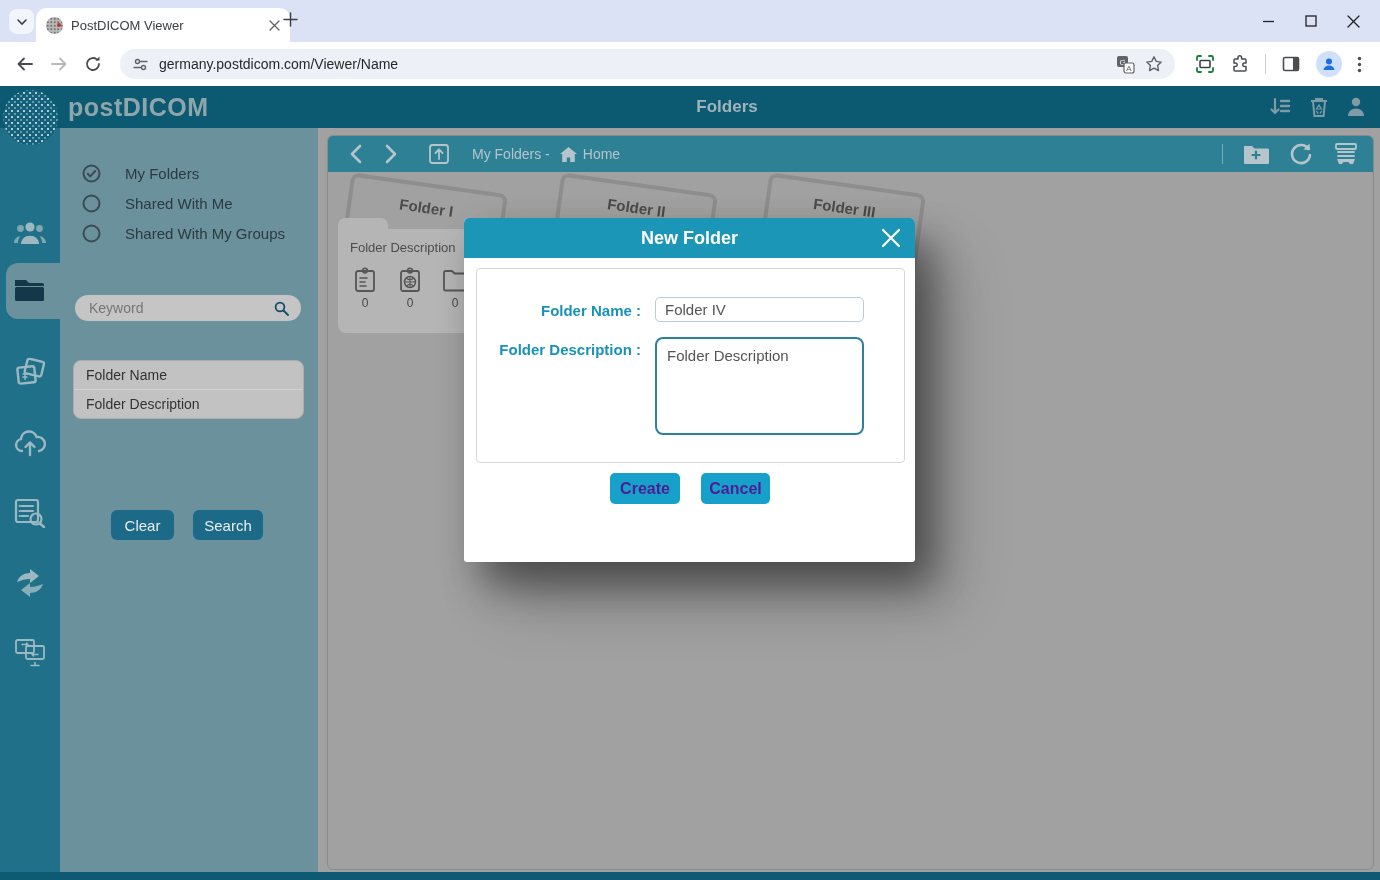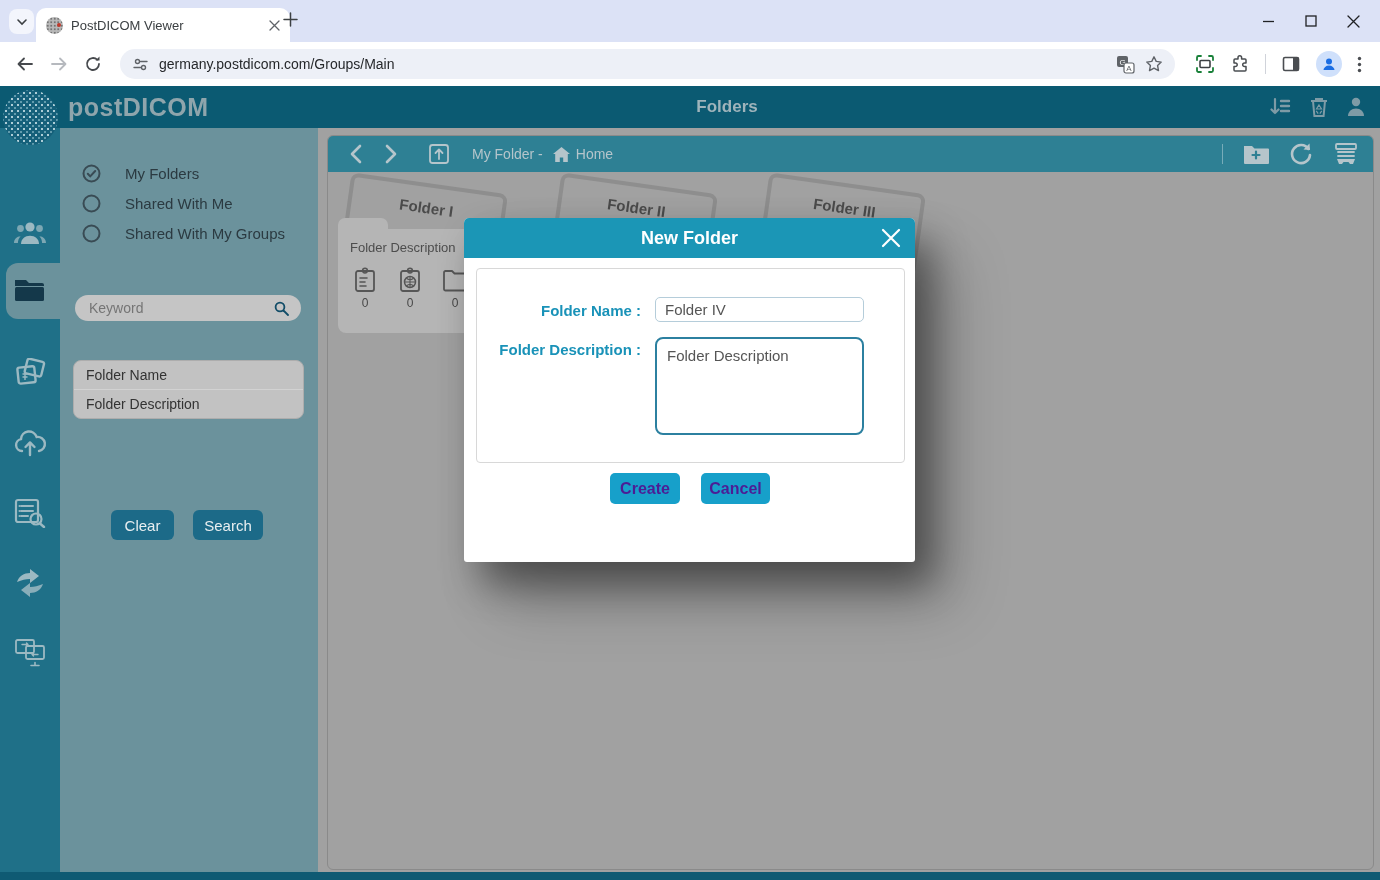--- a/index.html
+++ b/index.html
@@ -161,21 +161,21 @@
     </span>
     <div class="url-pill">
       <span class="pill-icon">
         <svg width="17" height="17" viewBox="0 0 17 17">
             <circle cx="5.5" cy="5.5" r="2" fill="none" stroke="currentColor" stroke-width="1.4"></circle>
             <path d="M8.5 5.5H15" stroke="currentColor" stroke-width="1.4" stroke-linecap="round"></path>
             <circle cx="11.5" cy="11.5" r="2" fill="none" stroke="currentColor" stroke-width="1.4"></circle>
             <path d="M2 11.5h6.5" stroke="currentColor" stroke-width="1.4" stroke-linecap="round"></path>
           </svg>
       </span>
-      <span class="url-text">germany.postdicom.com/Groups/Main</span>
+      <span class="url-text">germany.postdicom.com/Viewer/Name</span>
       <span class="pill-icon">
         <svg width="19" height="19" viewBox="0 0 19 19">
             <rect x="1" y="1" width="11" height="11" rx="2" fill="currentColor"></rect>
             <text x="6.5" y="9.6" font-size="8" font-family="Liberation Sans, sans-serif" fill="#fff" text-anchor="middle">G</text>
             <rect x="8" y="8" width="10" height="10" rx="2" fill="#fff" stroke="currentColor" stroke-width="1.2"></rect>
             <text x="13" y="15.6" font-size="8" font-family="Liberation Sans, sans-serif" fill="currentColor" text-anchor="middle">A</text>
           </svg>
       </span>
       <span class="pill-icon">
         <svg width="18" height="18" viewBox="0 0 18 18">
@@ -361,21 +361,21 @@
           <svg width="13" height="20" viewBox="0 0 13 20">
               <path d="M2 2l8 8-8 8" fill="none" stroke="currentColor" stroke-width="2.6" stroke-linecap="round" stroke-linejoin="round"></path>
             </svg>
         </span>
         <span class="bc-up">
           <svg width="22" height="22" viewBox="0 0 22 22">
               <rect x="2" y="2" width="18" height="18" rx="2.5" fill="none" stroke="currentColor" stroke-width="1.8"></rect>
               <path d="M11 16V7M7.5 10L11 6.4l3.5 3.6" fill="none" stroke="currentColor" stroke-width="1.8" stroke-linecap="round" stroke-linejoin="round"></path>
             </svg>
         </span>
-        <span class="bc-text">My Folder -</span>
+        <span class="bc-text">My Folders -</span>
         <span class="bc-home">
           <svg width="17" height="15" viewBox="0 0 17 15">
               <path d="M8.5 0L0 7h2.2v8h4.6v-4.6h3.4V15h4.6V7H17z" fill="currentColor"></path>
             </svg>
           <span>Home</span>
         </span>
         <span class="bc-right">
           <span class="bc-div"></span>
           <span>
             <svg width="26" height="20" viewBox="0 0 26 20">

